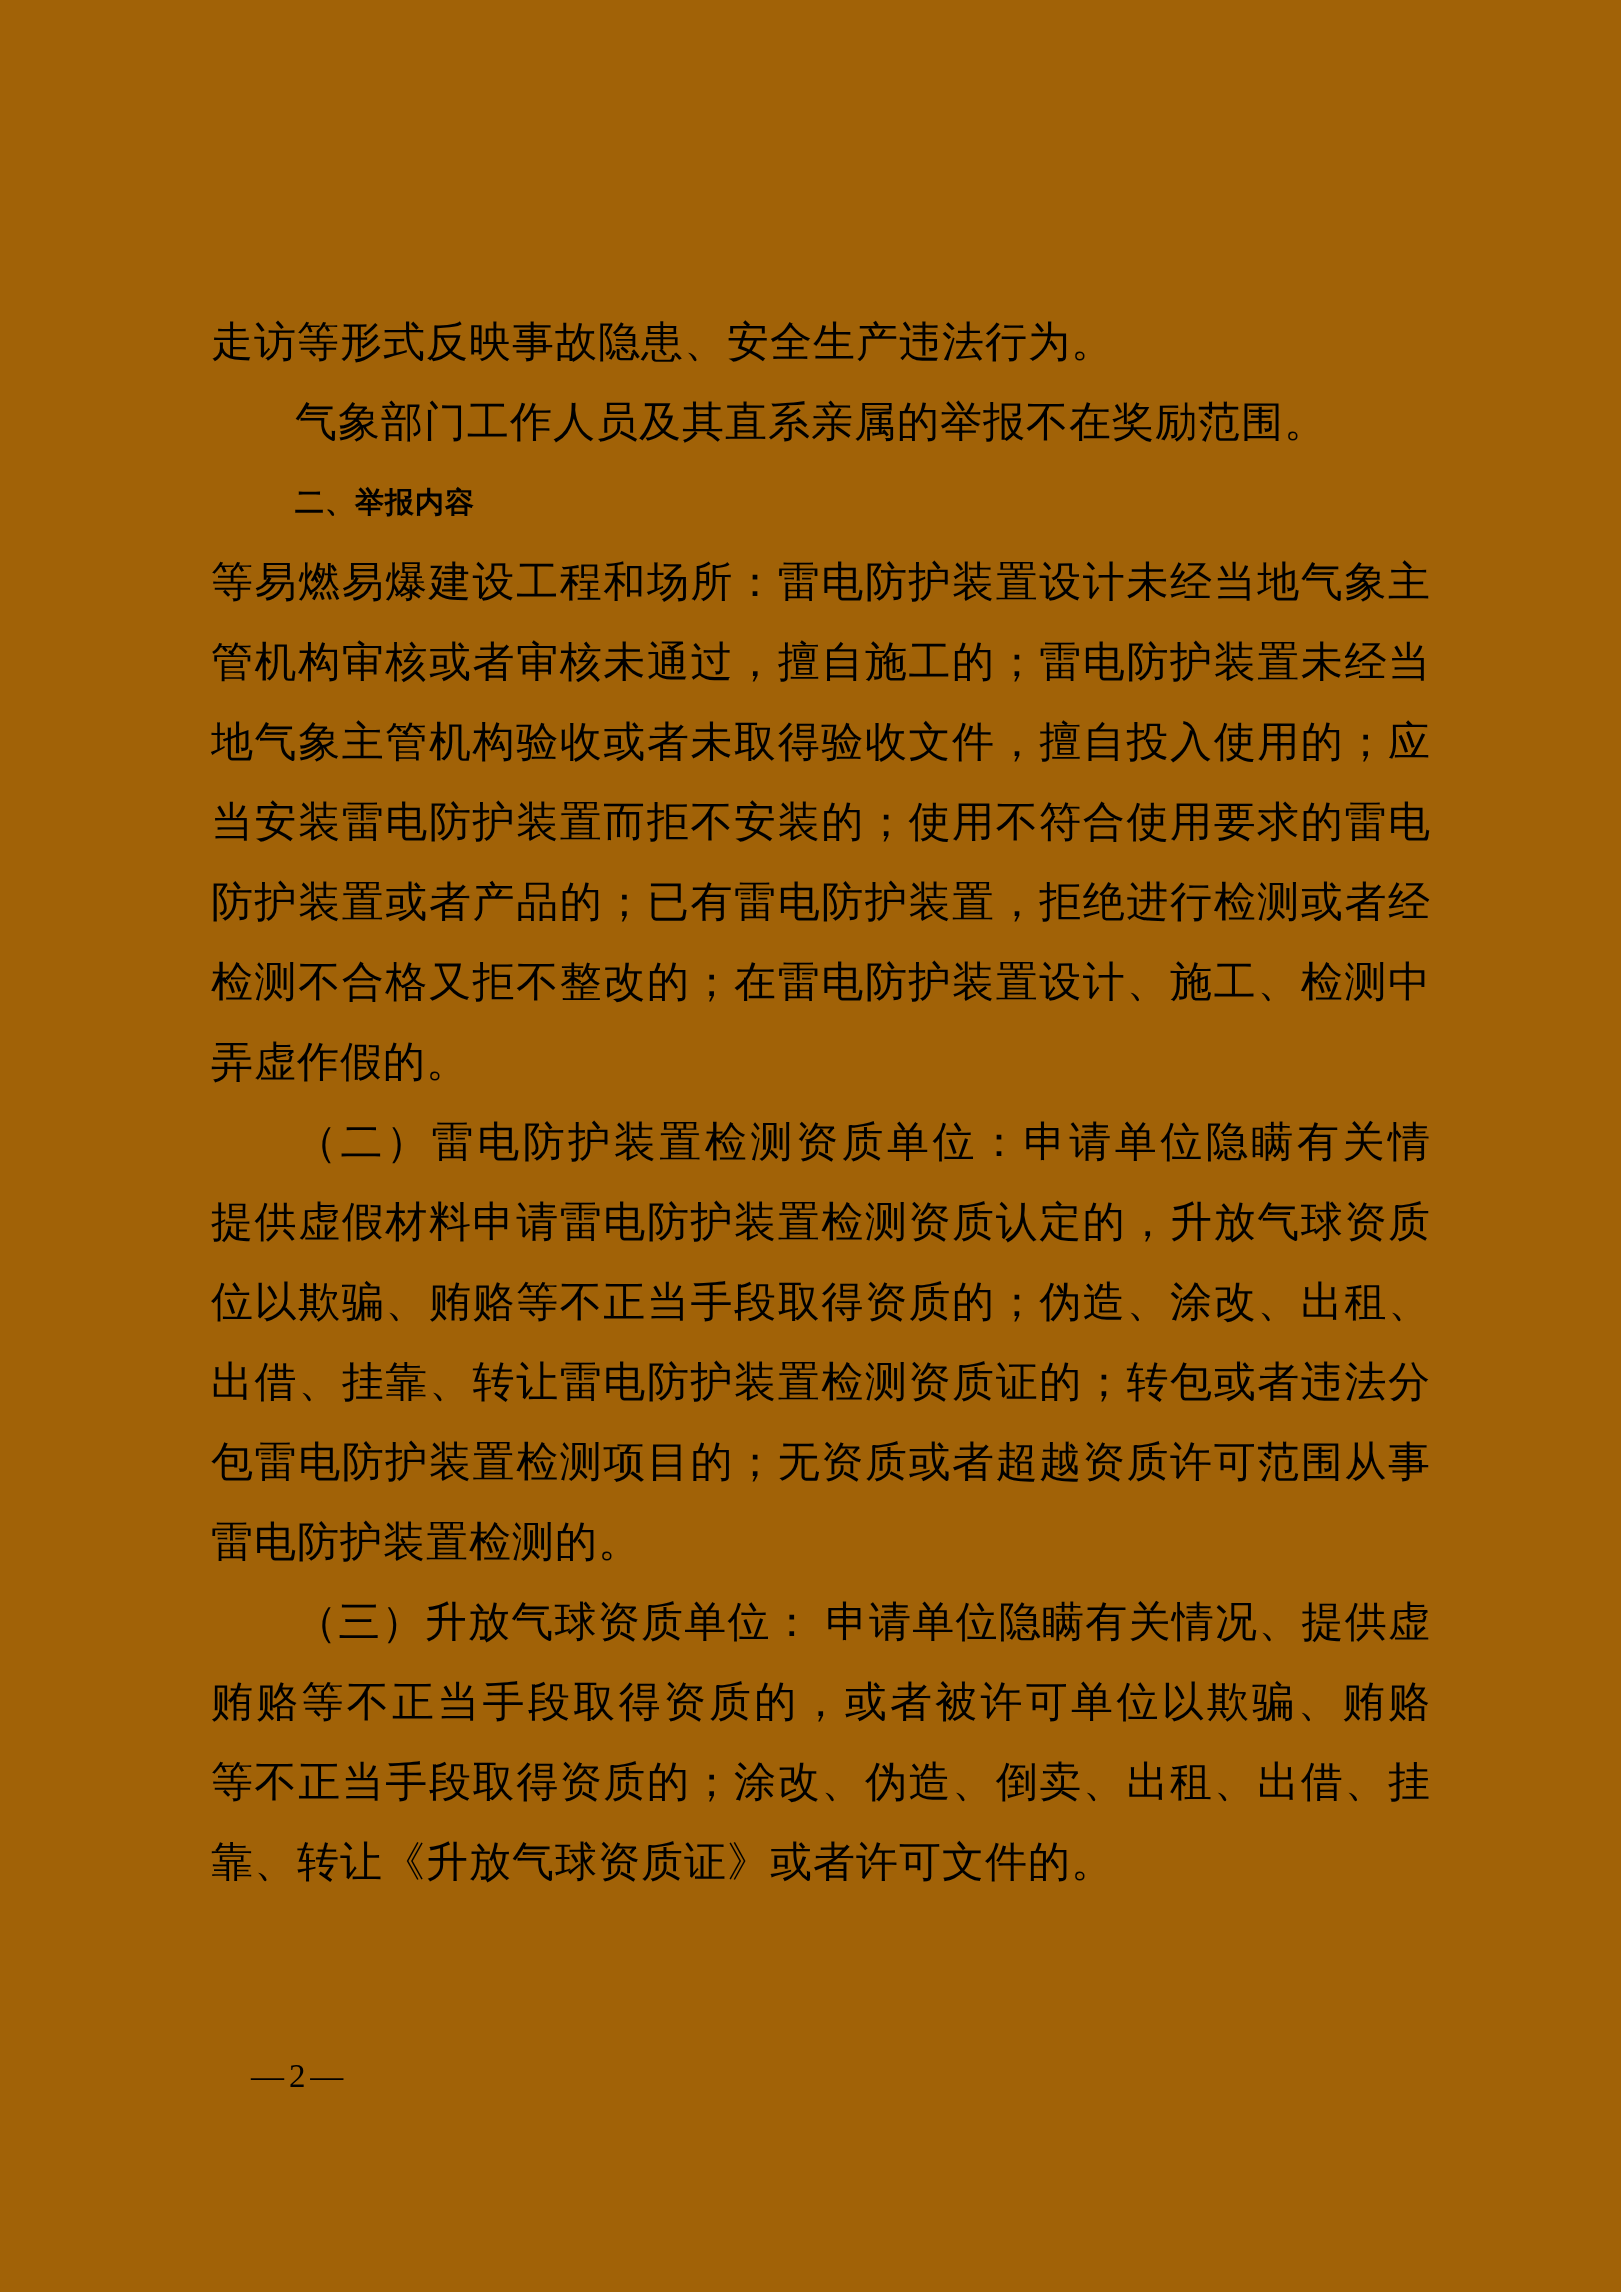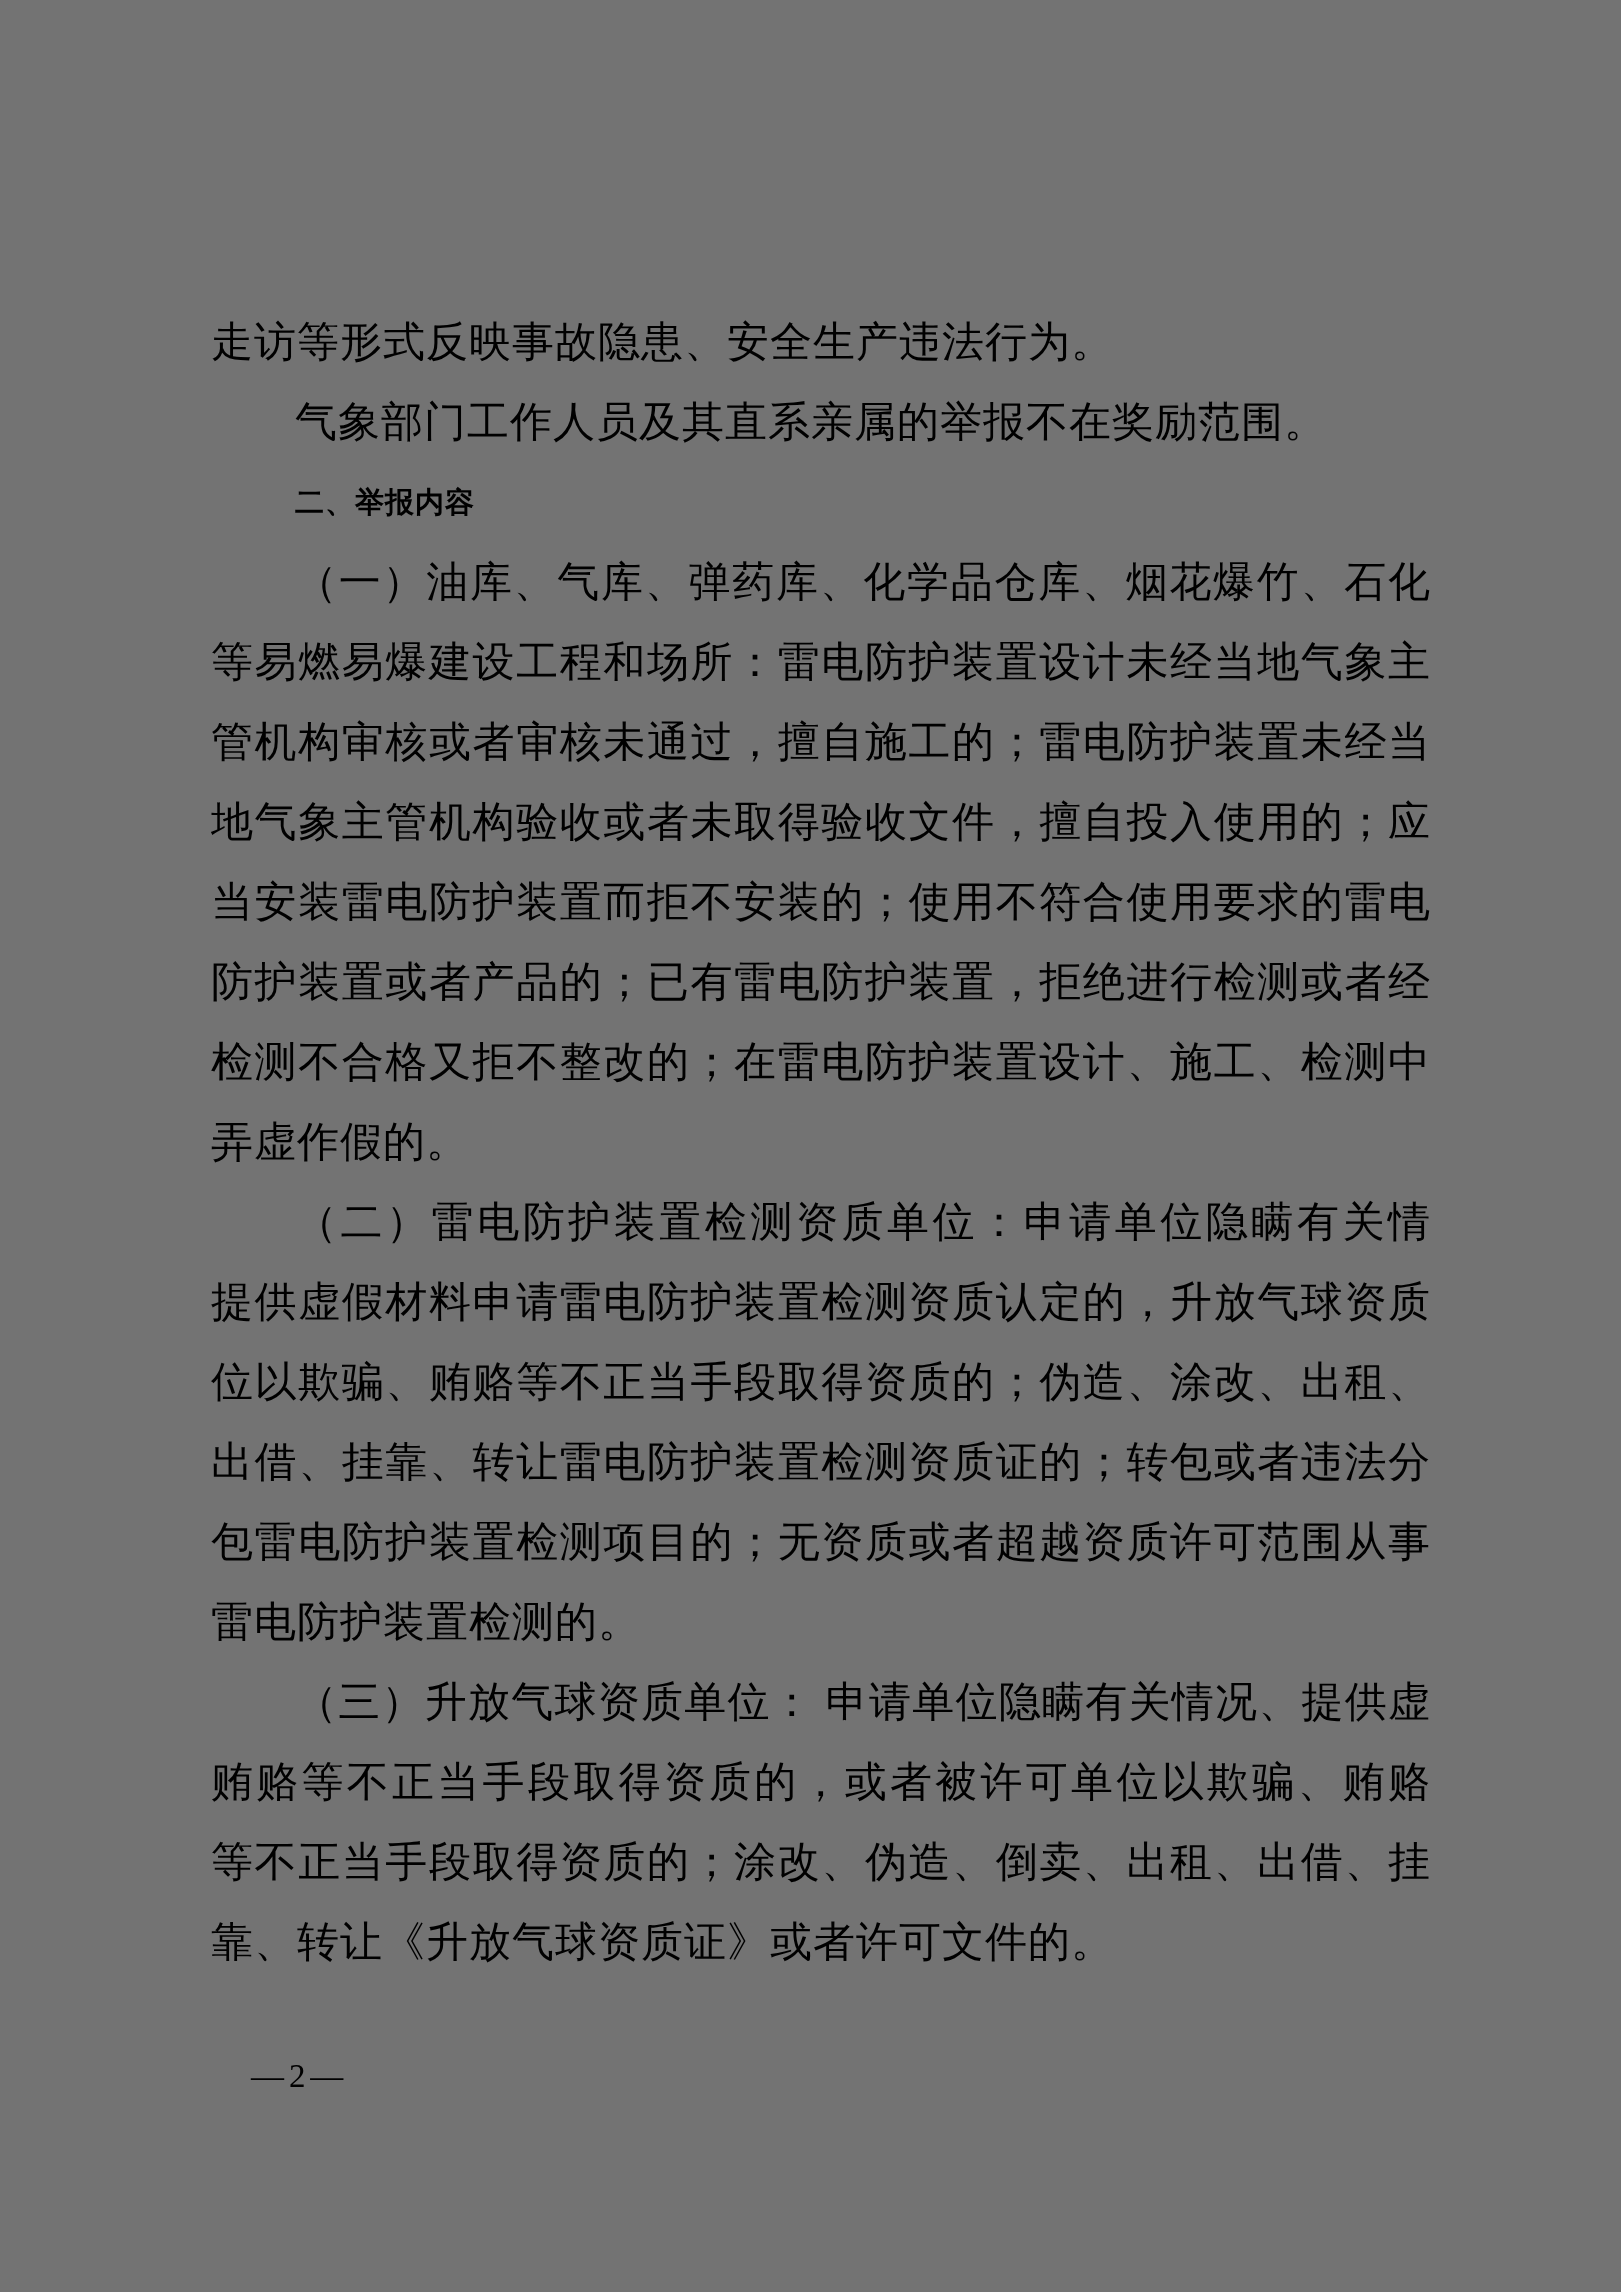--- a/index.html
+++ b/index.html
@@ -53,26 +53,25 @@
     top: 2055px;
     font-size: 33px;
     line-height: 43px;
     letter-spacing: 4.9px;
     white-space: nowrap;
   }
 </style>
 </head>
 <body>
 
-<div class="page" style="background: #737373; color: rgb(0, 0, 0);">
+<div class="page" style="background: #a16207; color: rgb(0, 0, 0);">
   <div class="text-block" id="text-block">
       <div class="line line--end">走访等形式反映事故隐患、安全生产违法行为。</div>
       <div class="line line--indent-end">气象部门工作人员及其直系亲属的举报不在奖励范围。</div>
       <div class="line line--title">二、举报内容</div>
-      <div class="line line--indent-fill">（一）油库、气库、弹药库、化学品仓库、烟花爆竹、石化</div>
       <div class="line line--fill">等易燃易爆建设工程和场所：雷电防护装置设计未经当地气象主</div>
       <div class="line line--fill">管机构审核或者审核未通过，擅自施工的；雷电防护装置未经当</div>
       <div class="line line--fill">地气象主管机构验收或者未取得验收文件，擅自投入使用的；应</div>
       <div class="line line--fill">当安装雷电防护装置而拒不安装的；使用不符合使用要求的雷电</div>
       <div class="line line--fill">防护装置或者产品的；已有雷电防护装置，拒绝进行检测或者经</div>
       <div class="line line--fill">检测不合格又拒不整改的；在雷电防护装置设计、施工、检测中</div>
       <div class="line line--end">弄虚作假的。</div>
       <div class="line line--indent-fill">（二）雷电防护装置检测资质单位：申请单位隐瞒有关情况、</div>
       <div class="line line--fill">提供虚假材料申请雷电防护装置检测资质认定的，升放气球资质证</div>
       <div class="line line--fill">位以欺骗、贿赂等不正当手段取得资质的；伪造、涂改、出租、</div>

